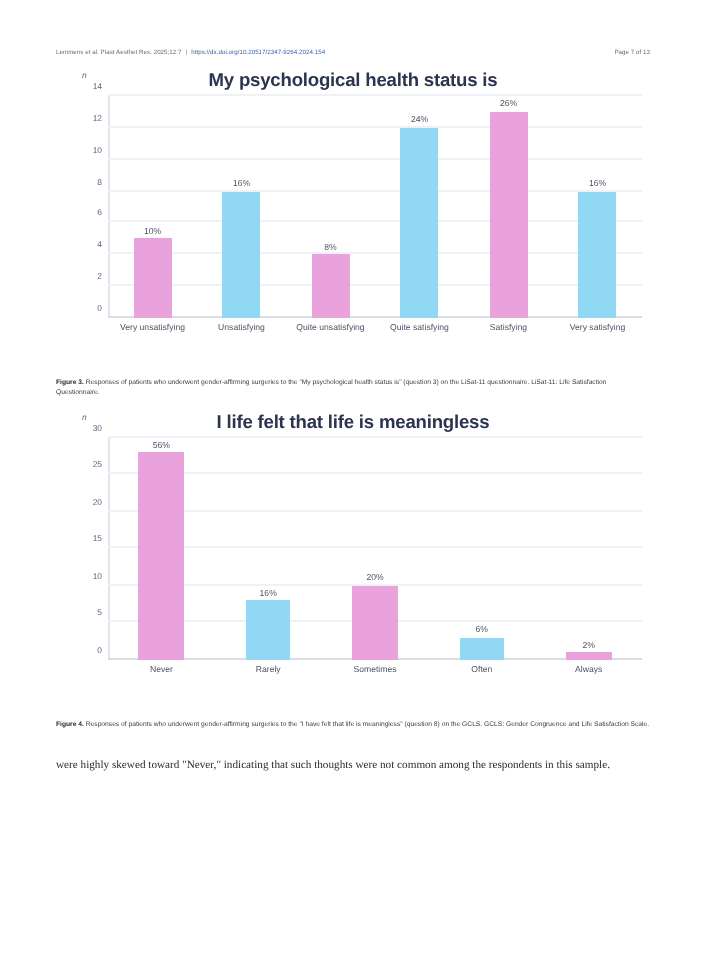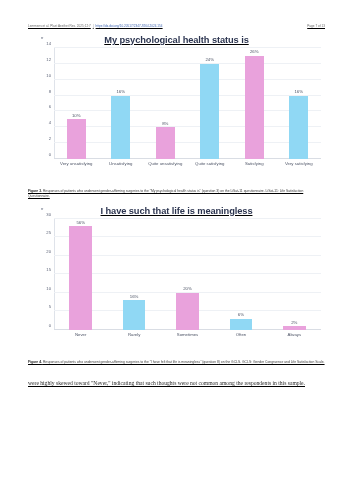--- a/index.html
+++ b/index.html
@@ -14,21 +14,20 @@
     font-family: "Liberation Sans", sans-serif;
     position: relative;
   }
   .page {
     width: 353px;
     height: 480px;
     background: #ffffff;
     box-sizing: border-box;
     padding: 0 28px;
     position: relative;
-    text-decoration: underline;
   }
 
   
   .runhead {
     display: flex;
     align-items: baseline;
     justify-content: space-between;
     padding-top: 24px;
     font-size: 3.1px;
     color: #6a6a6a;
@@ -248,21 +247,21 @@
         </div>
     </div>
     <div class="caption">
       <b>Figure 3.</b>
       <span>Responses of patients who underwent gender-affirming surgeries to the "My psychological health status is" (question 3) on the LiSat-11 questionnaire. LiSat-11: Life Satisfaction Questionnaire.</span>
     </div>
   </div>
 
   <div class="figure">
     <div class="chart-box">
-      <div class="chart-title">I have such that life is meaningless</div>
+      <div class="chart-title">I life felt that life is meaningless</div>
       <div class="n-label">n</div>
       <div class="plot">
         <div class="axis-left"></div>
         <div id="c2-grid">
             <div class="gridline baseline" style="bottom: 0%;">
               <span class="ytick" style="bottom: 0px;">0</span>
             </div>
             <div class="gridline" style="bottom: 16.6667%;">
               <span class="ytick" style="bottom: 0px;">5</span>
             </div>

